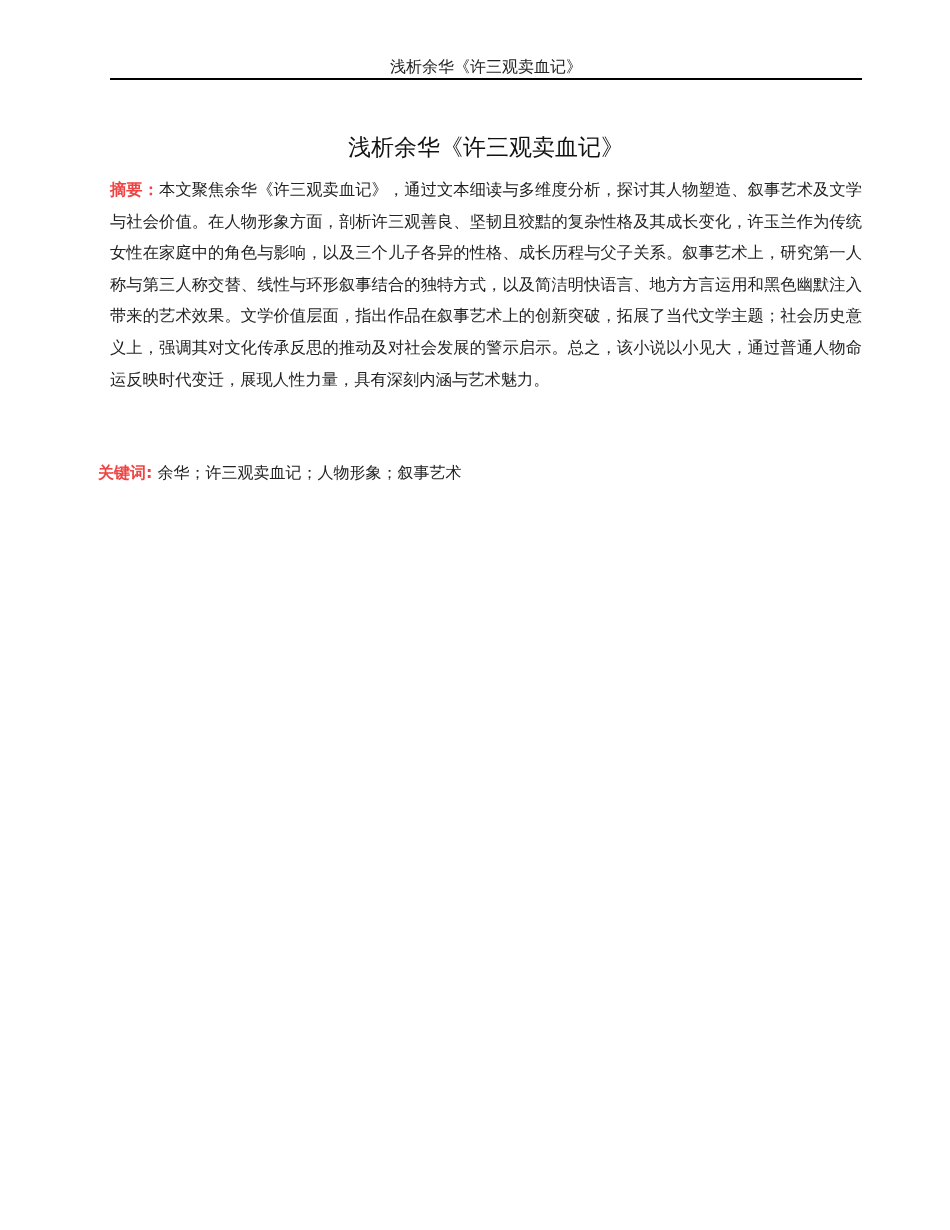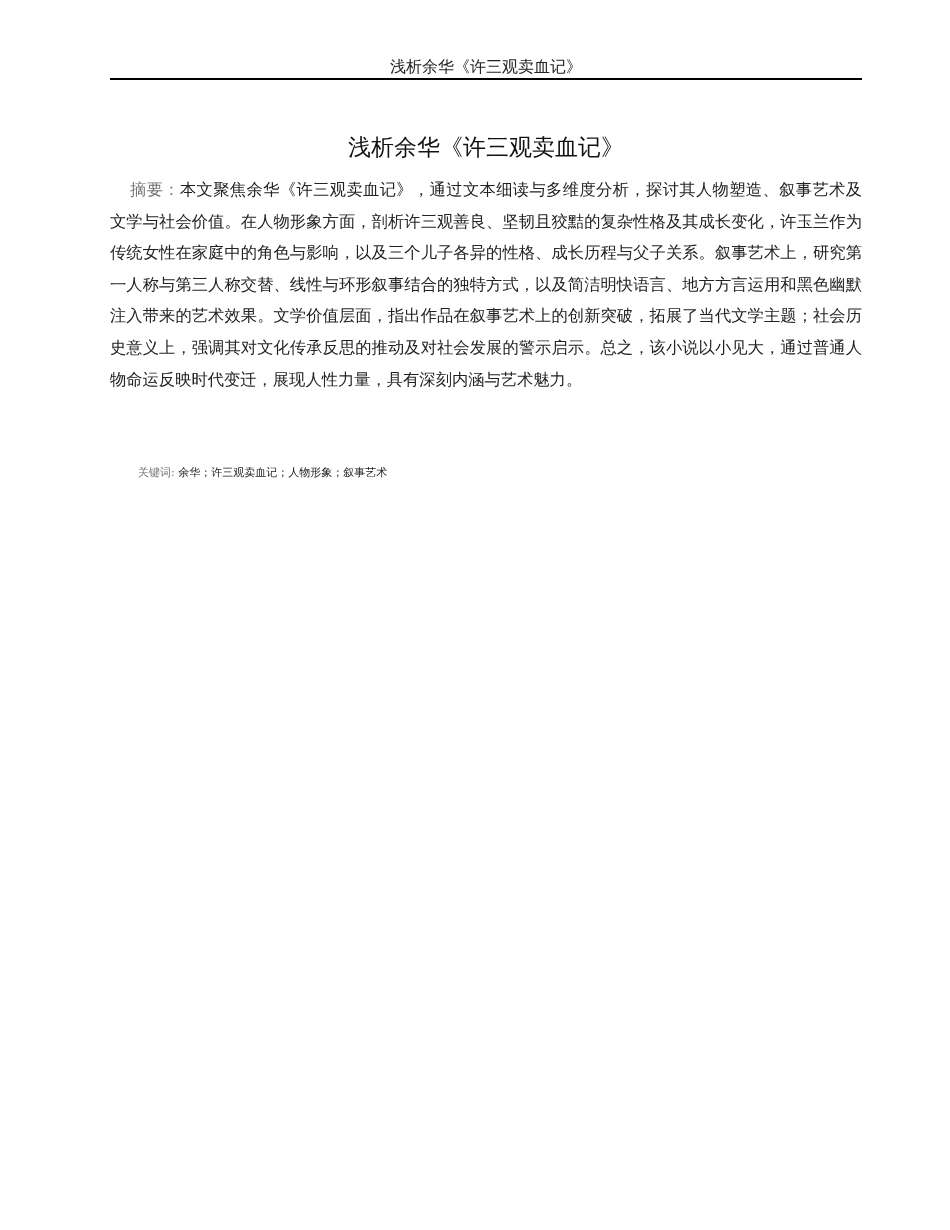--- a/index.html
+++ b/index.html
@@ -50,31 +50,30 @@
       left: 110px;
       top: 174px;
       width: 752px;
       font-size: 16.3px;
       line-height: 31.6px;
       text-align: justify;
       text-justify: inter-character;
       color: #222;
     }
     .label {
-      font-weight: normal;
+      font-weight: bold;
       font-family: "DejaVu Sans", "Liberation Sans", sans-serif;
-      color: #737373;
-      margin-left: 20px;
+      color: #ef4444;
     }
     .keywords {
       position: absolute;
-      left: 118px;
+      left: 98px;
       top: 460px;
       width: 752px;
-      font-size: 11px;
+      font-size: 16px;
       line-height: 26px;
       color: #222;
     }
   </style>
 </head>
 <body>
 
 <div class="header">浅析余华《许三观卖血记》</div>
 <div class="header-rule"></div>
 

